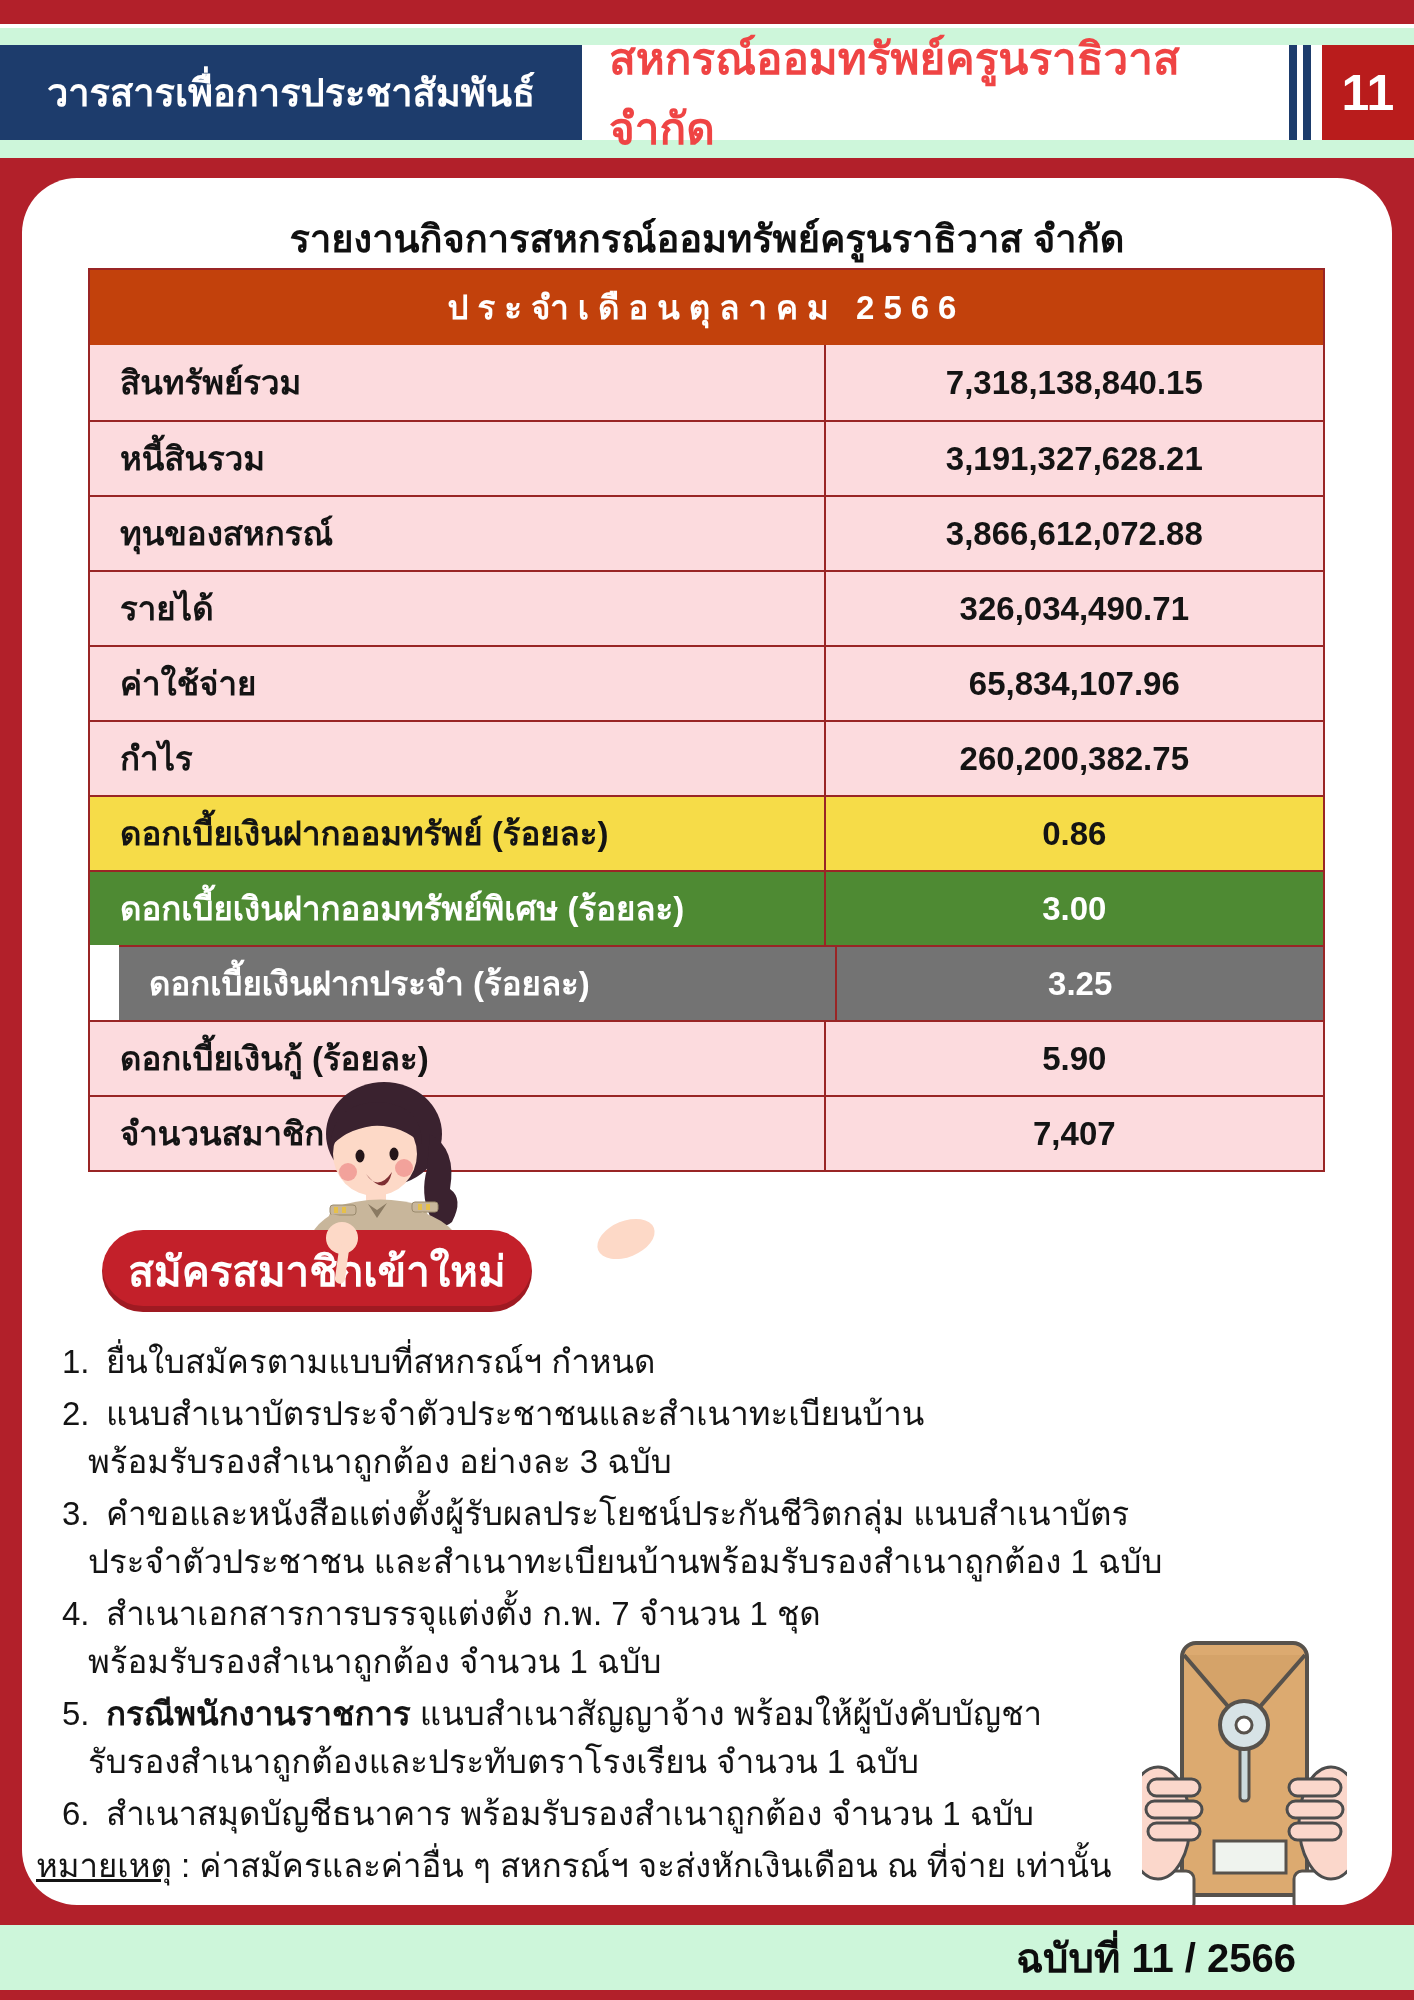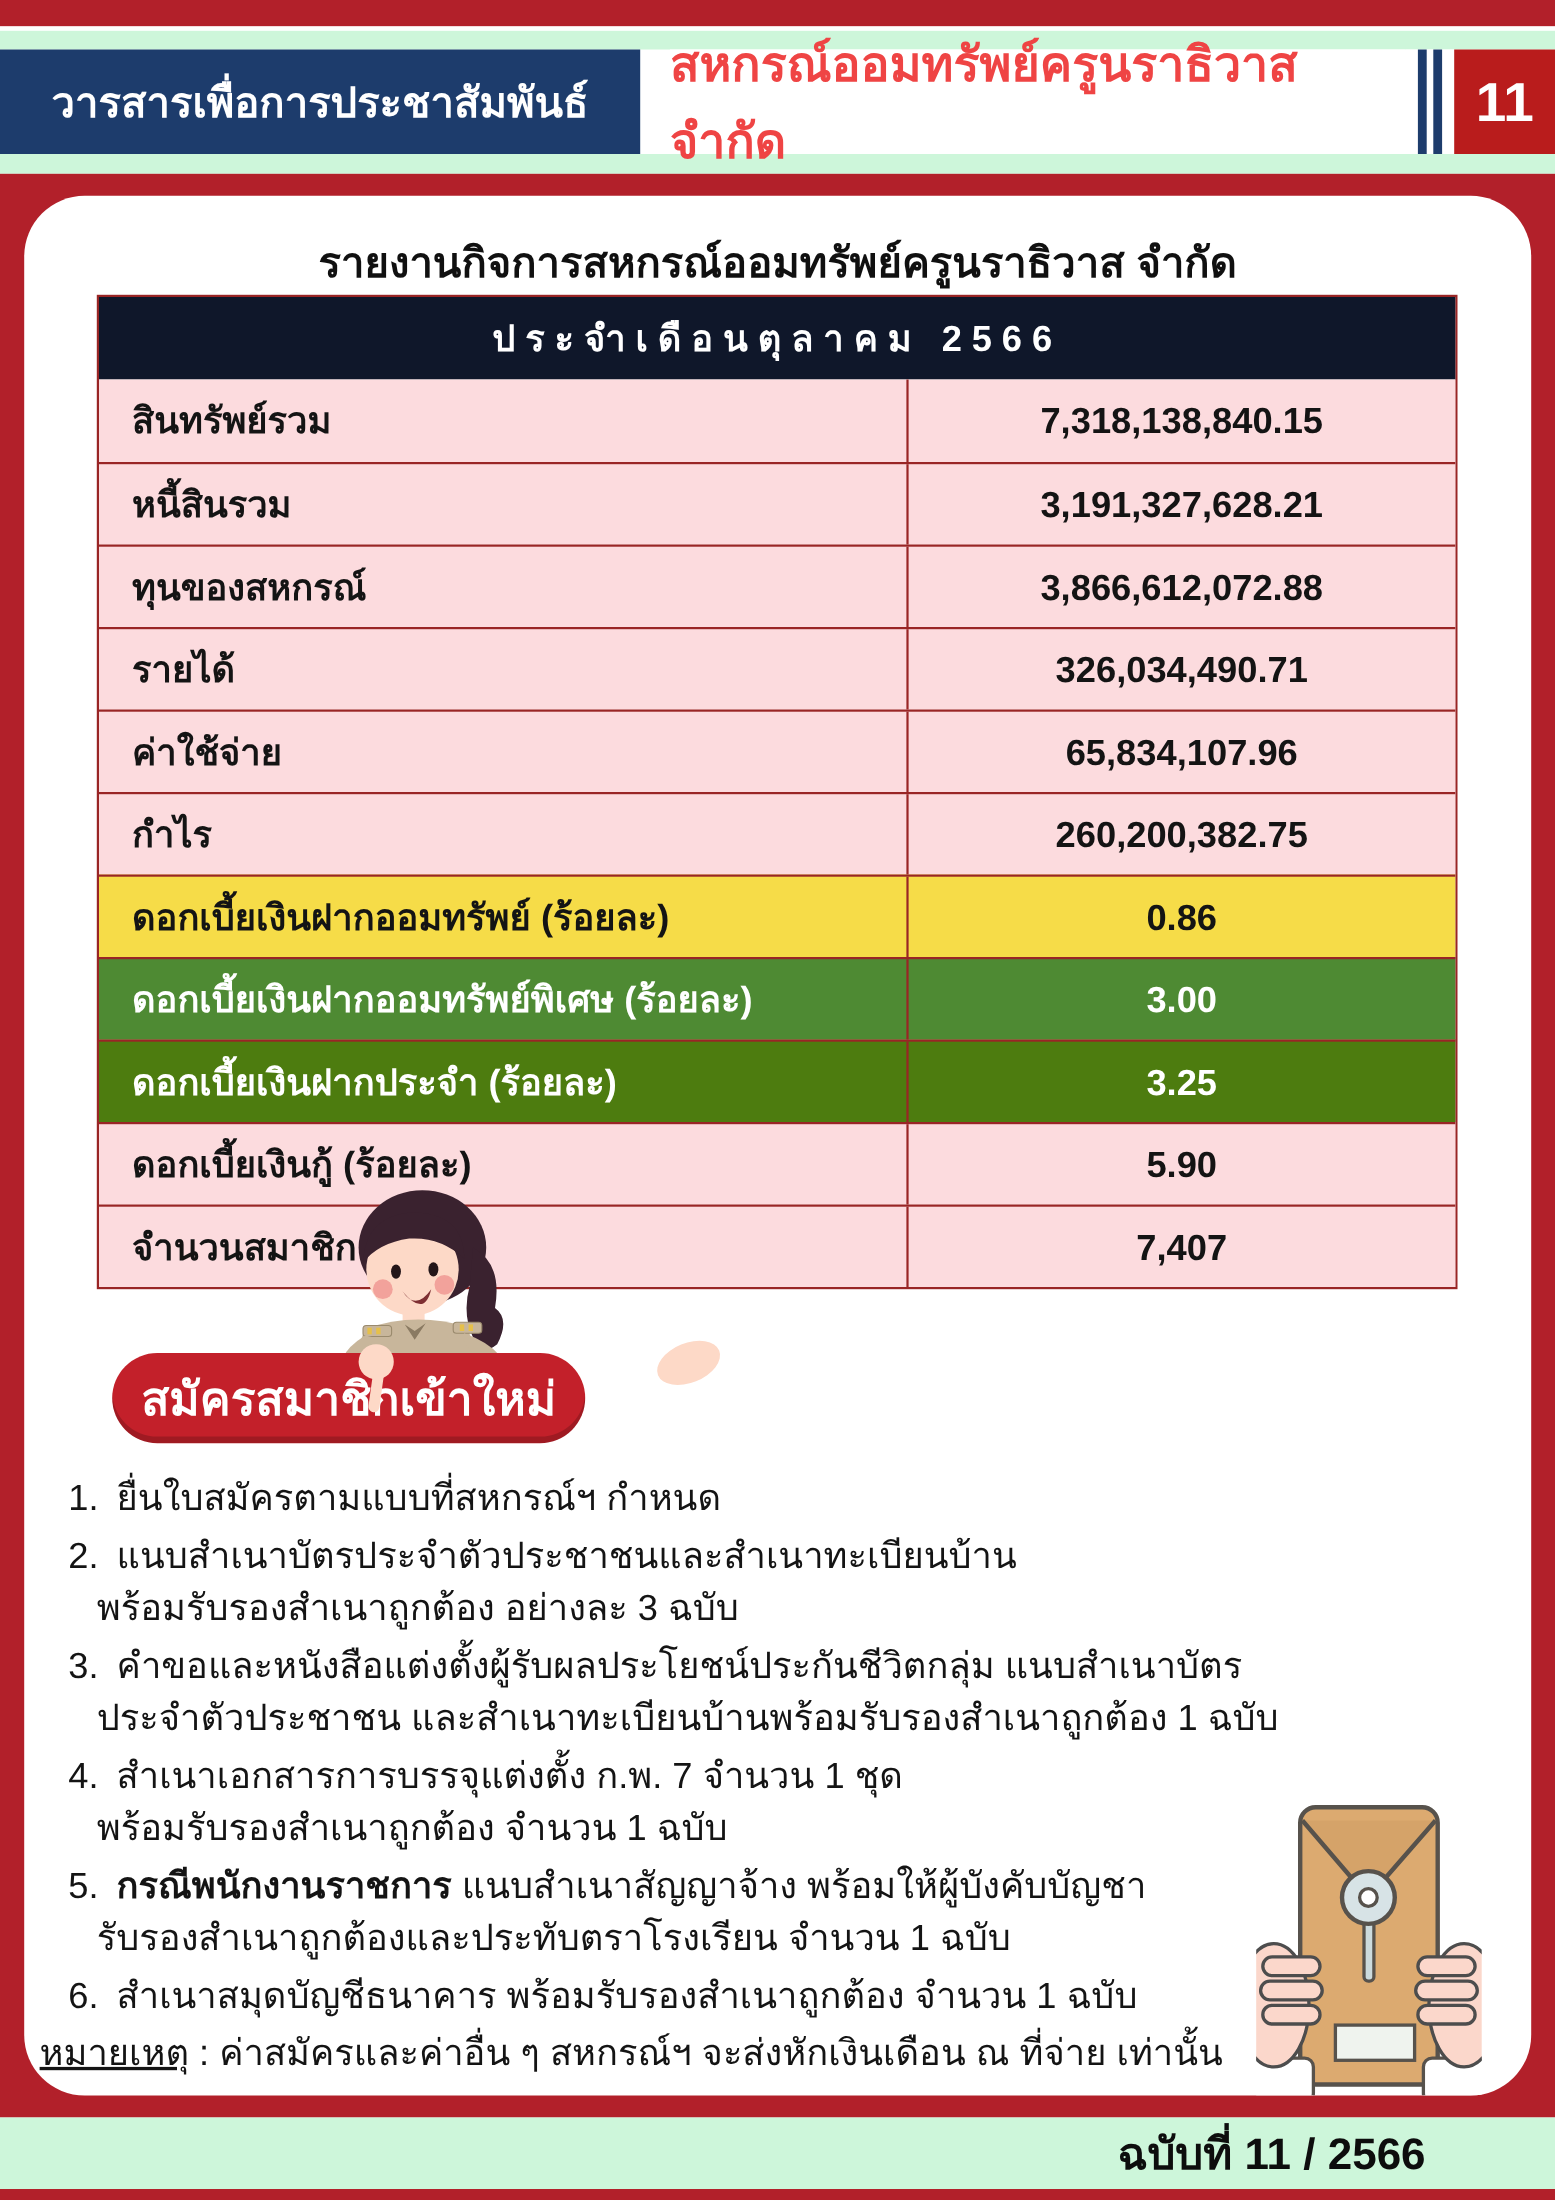--- a/index.html
+++ b/index.html
@@ -15,31 +15,31 @@
   .stripe-group{width:34px;background:#ffffff;display:flex;justify-content:center;gap:6px;padding:0 5px;}
   .stripe{width:8px;background:#1d3c6c;height:100%;}
   .pagenum-box{width:92px;background:#b91c1c;color:#fff;display:flex;align-items:center;
     justify-content:center;font-size:50px;font-weight:bold;}
   .bar-green2{height:18px;background:#cdf6da;}
   .main{height:1767px;background:#b2202a;padding:20px 22px;box-sizing:border-box;}
   .card{position:relative;width:1370px;height:1727px;background:#ffffff;border-radius:55px;overflow:hidden;}
   .report-title{position:absolute;top:30px;left:0;width:100%;text-align:center;
     font-size:38px;font-weight:bold;color:#101010;}
   .table{position:absolute;left:66px;top:90px;width:1237px;border:2px solid #992525;box-sizing:border-box;}
-  .t-header{height:75px;background:#0f172a;color:#fff;display:flex;align-items:center;justify-content:center;
+  .t-header{height:75px;background:#c2410c;color:#fff;display:flex;align-items:center;justify-content:center;
     font-size:33px;font-weight:bold;letter-spacing:9px;}
   .t-row{height:75px;display:flex;border-top:2px solid #992525;box-sizing:border-box;}
   .t-label{width:59.5%;display:flex;align-items:center;padding-left:30px;box-sizing:border-box;
     font-size:33px;font-weight:bold;}
   .t-value{flex:1;display:flex;align-items:center;justify-content:center;border-left:2px solid #992525;
     font-size:33px;font-weight:bold;}
   .pink{background:#fcdbde;color:#141414;}
   .yellow{background:#f6dc48;color:#141414;}
   .green{background:#4e8a33;color:#ffffff;}
-  .blue{background:#4d7c0f;color:#ffffff;}
+  .blue{background:#737373;color:#ffffff;margin-left:29px;}
   .badge{position:absolute;left:80px;top:1052px;width:430px;height:82px;background:#c3202a;
     border-radius:44px;display:flex;align-items:center;justify-content:center;z-index:2;
     box-shadow:inset 0 -6px 0 rgba(0,0,0,.18);}
   .badge span{color:#ffffff;font-size:42px;font-weight:bold;}
   .mascot{position:absolute;left:250px;top:896px;width:215px;height:160px;z-index:1;}
   .hand-point{position:absolute;left:292px;top:1038px;width:56px;height:74px;z-index:3;}
   .hand-grip{position:absolute;left:566px;top:1032px;width:76px;height:58px;z-index:3;}
   .checklist{position:absolute;left:0;top:1160px;width:1330px;z-index:4;font-size:33px;color:#141414;}
   .cl-line{line-height:48px;padding-left:40px;white-space:nowrap;}
   .cl-cont{line-height:48px;padding-left:66px;white-space:nowrap;}

